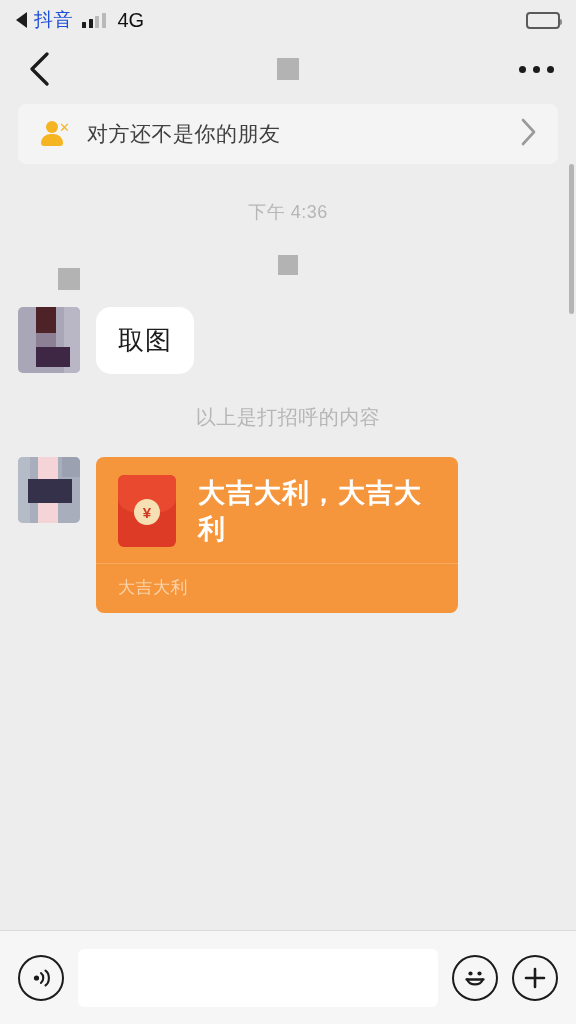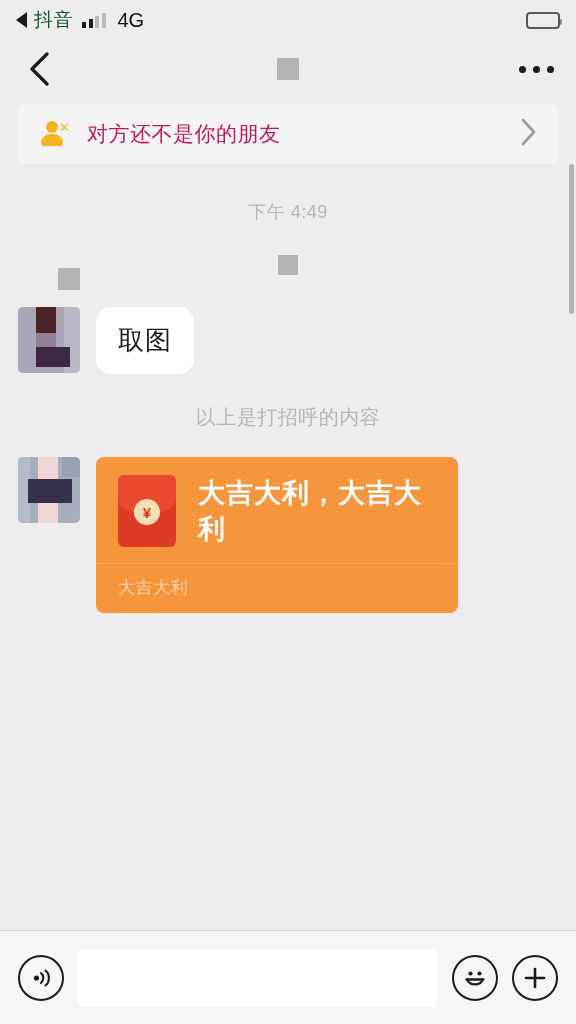--- a/index.html
+++ b/index.html
@@ -24,21 +24,21 @@
     padding:0 16px;
     position:relative;
   }
   .sb-left { display:flex; align-items:center; gap:7px; }
   .sb-back-tri {
     width:0;height:0;
     border-top:8px solid transparent;
     border-bottom:8px solid transparent;
     border-right:11px solid #1c1c1c;
   }
-  .sb-carrier { font-size:19px; color:#14532d; letter-spacing:0.5px; }
+  .sb-carrier { font-size:19px; color:#1d4ed8; letter-spacing:0.5px; }
   .sb-bars { display:flex; align-items:flex-end; gap:2.5px; height:15px; margin-left:2px;}
   .sb-bars i { width:4px; background:#b9b9b9; border-radius:0.5px; display:block; }
   .sb-bars i.on { background:#1c1c1c; }
   .sb-bars i:nth-child(1){height:6px;}
   .sb-bars i:nth-child(2){height:9px;}
   .sb-bars i:nth-child(3){height:12px;}
   .sb-bars i:nth-child(4){height:15px;}
   .sb-net { font-size:20px; color:#111; margin-left:5px; }
   .sb-time {
     position:absolute; left:0; right:0; text-align:center;
@@ -93,21 +93,21 @@
   .banner-icon .body {
     position:absolute; left:1px; top:15px;
     width:22px;height:12px;background:#f5b523;
     border-radius:9px 9px 3px 3px;
   }
   .banner-icon .xmark {
     position:absolute; right:0px; top:2px;
     font-size:13px; color:#f5b523; font-weight:700; line-height:1;
   }
   .banner-text {
-    margin-left:17px; font-size:21px; color:#be185d; letter-spacing:0.5px;
+    margin-left:17px; font-size:21px; color:#404040; letter-spacing:0.5px;
   }
   .banner-chev { margin-left:auto; }
 
   
   .msglist {
     flex:1 1 auto;
     padding:0 18px;
     position:relative;
     overflow:hidden;
   }
@@ -283,21 +283,21 @@
       <div class="banner-chev">
         <svg width="18" height="30" viewBox="0 0 18 30" fill="none">
           <path d="M3 3 L14 15 L3 27" stroke="#9a9a9a" stroke-width="2.6" stroke-linecap="round" stroke-linejoin="round"></path>
         </svg>
       </div>
     </div>
   </div>
 
   <div class="msglist">
 
-    <div class="ts">下午 4:49</div>
+    <div class="ts">下午 4:36</div>
 
     <div class="sysmsg">
       <span class="left-redact"></span>
       <span class="inline-redact"></span>
     </div>
 
     <div class="row">
       <div class="avatar a1">
         <span class="p4"></span>
           <span class="p1"></span>

